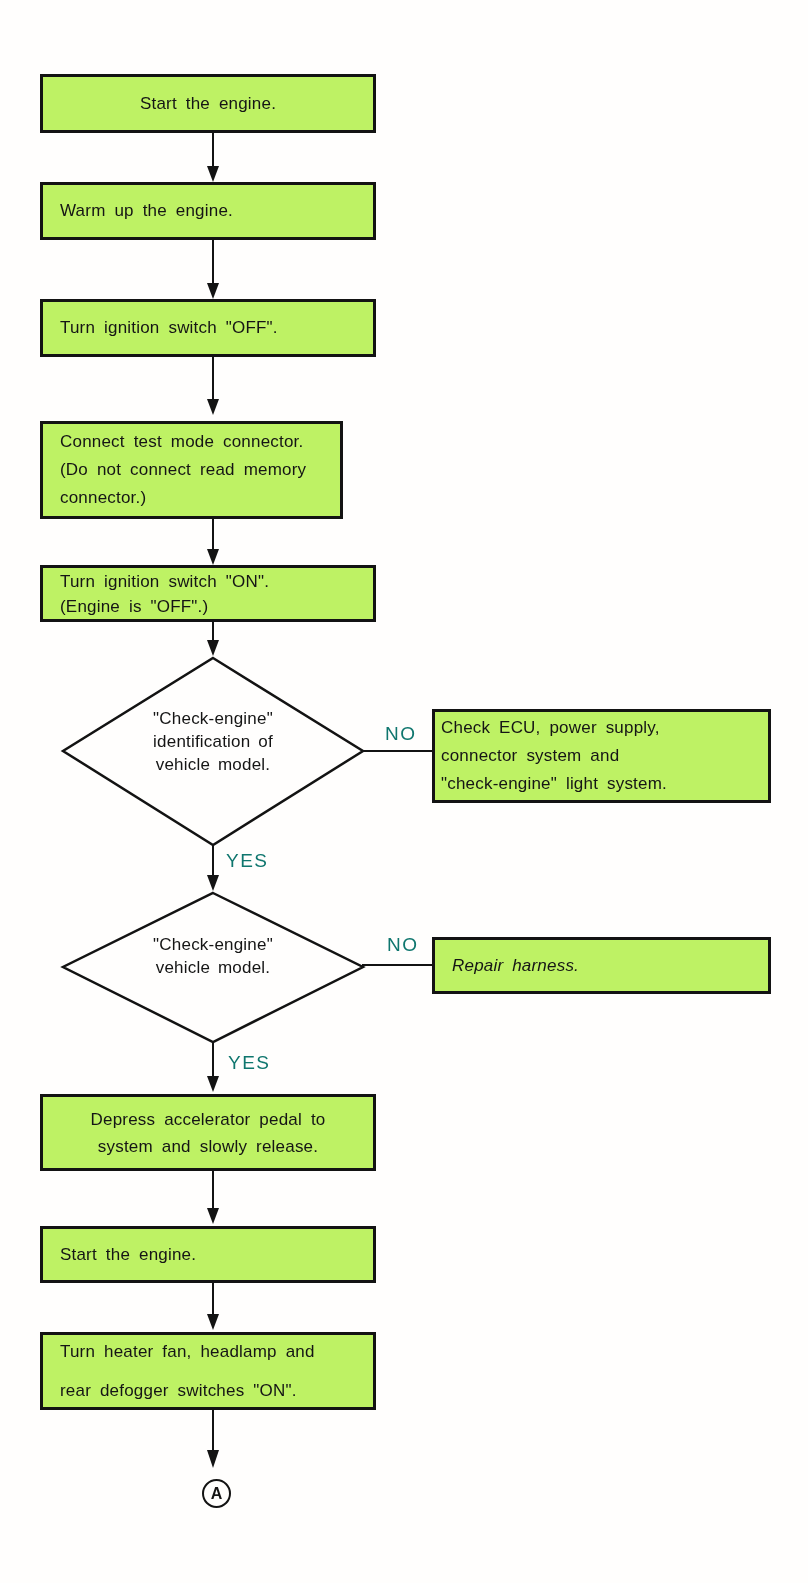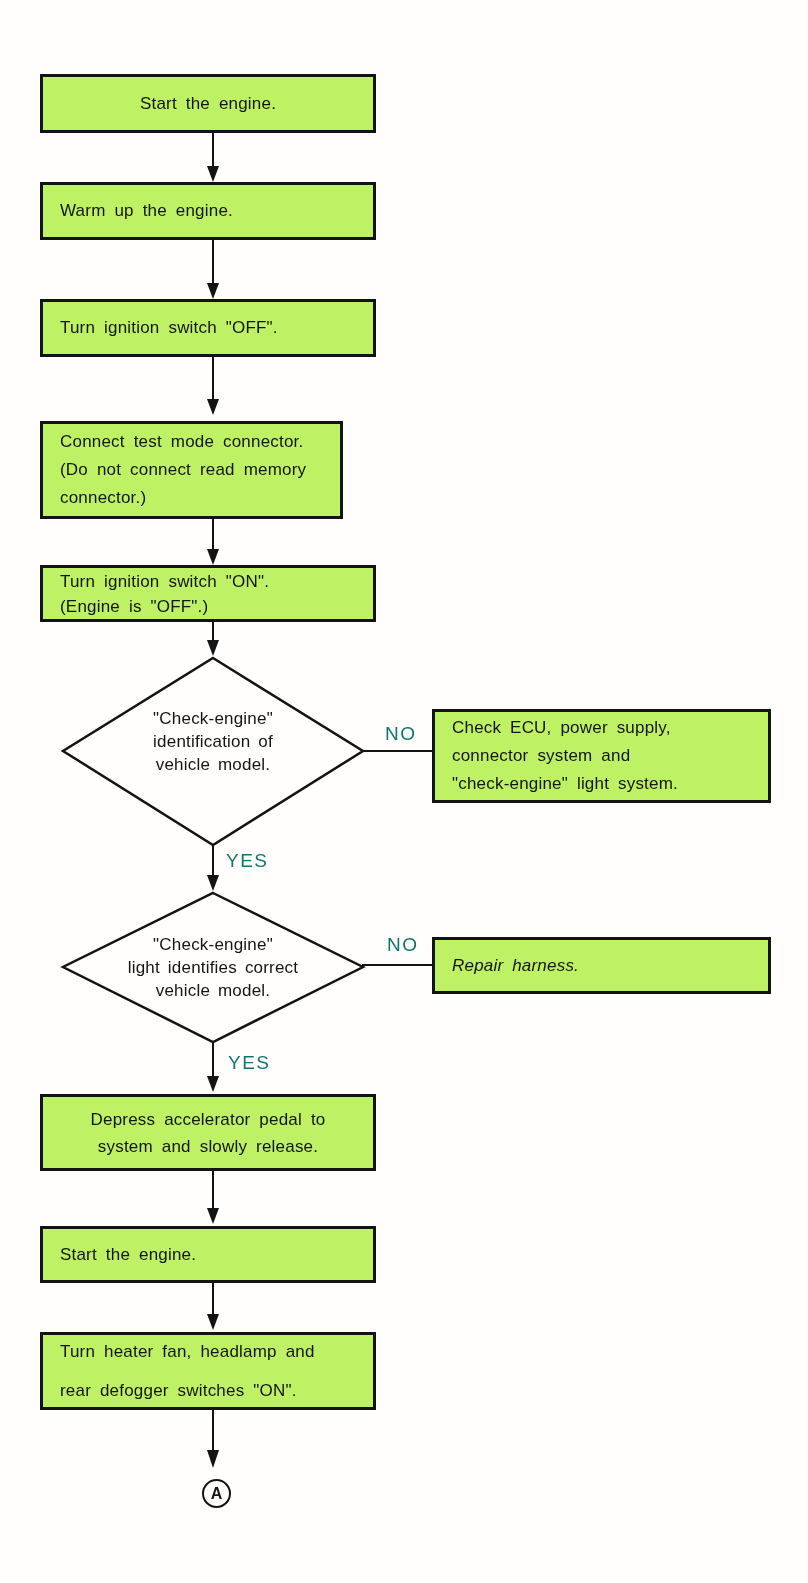--- a/index.html
+++ b/index.html
@@ -169,25 +169,24 @@
   </div>
 
   <div class="diamond-text" style="left:78px; top:707px; width:270px;">
     <span class="line">"Check-engine"</span>
     <span class="line">identification of</span>
     <span class="line">vehicle model.</span>
   </div>
 
   <div class="diamond-text" style="left:78px; top:933px; width:270px;">
     <span class="line">"Check-engine"</span>
-    <span class="line">light identifies  correct</span>
     <span class="line">vehicle model.</span>
   </div>
 
-  <div class="box" style="left:432px; top:709px; width:339px; height:94px; line-height:28px; padding:4px 17px;">
+  <div class="box" style="left:432px; top:709px; width:339px; height:94px; line-height:28px; padding:4px 6px;">
     <span class="line">Check ECU, power supply,</span>
     <span class="line">connector system and</span>
     <span class="line">"check-engine" light system.</span>
   </div>
 
   <div class="box" style="left:432px; top:937px; width:339px; height:57px;font-style:italic;">
     <span class="line">Repair harness.</span>
   </div>
 
   <div class="branch-label" style="left:385px; top:723px;">NO</div>

